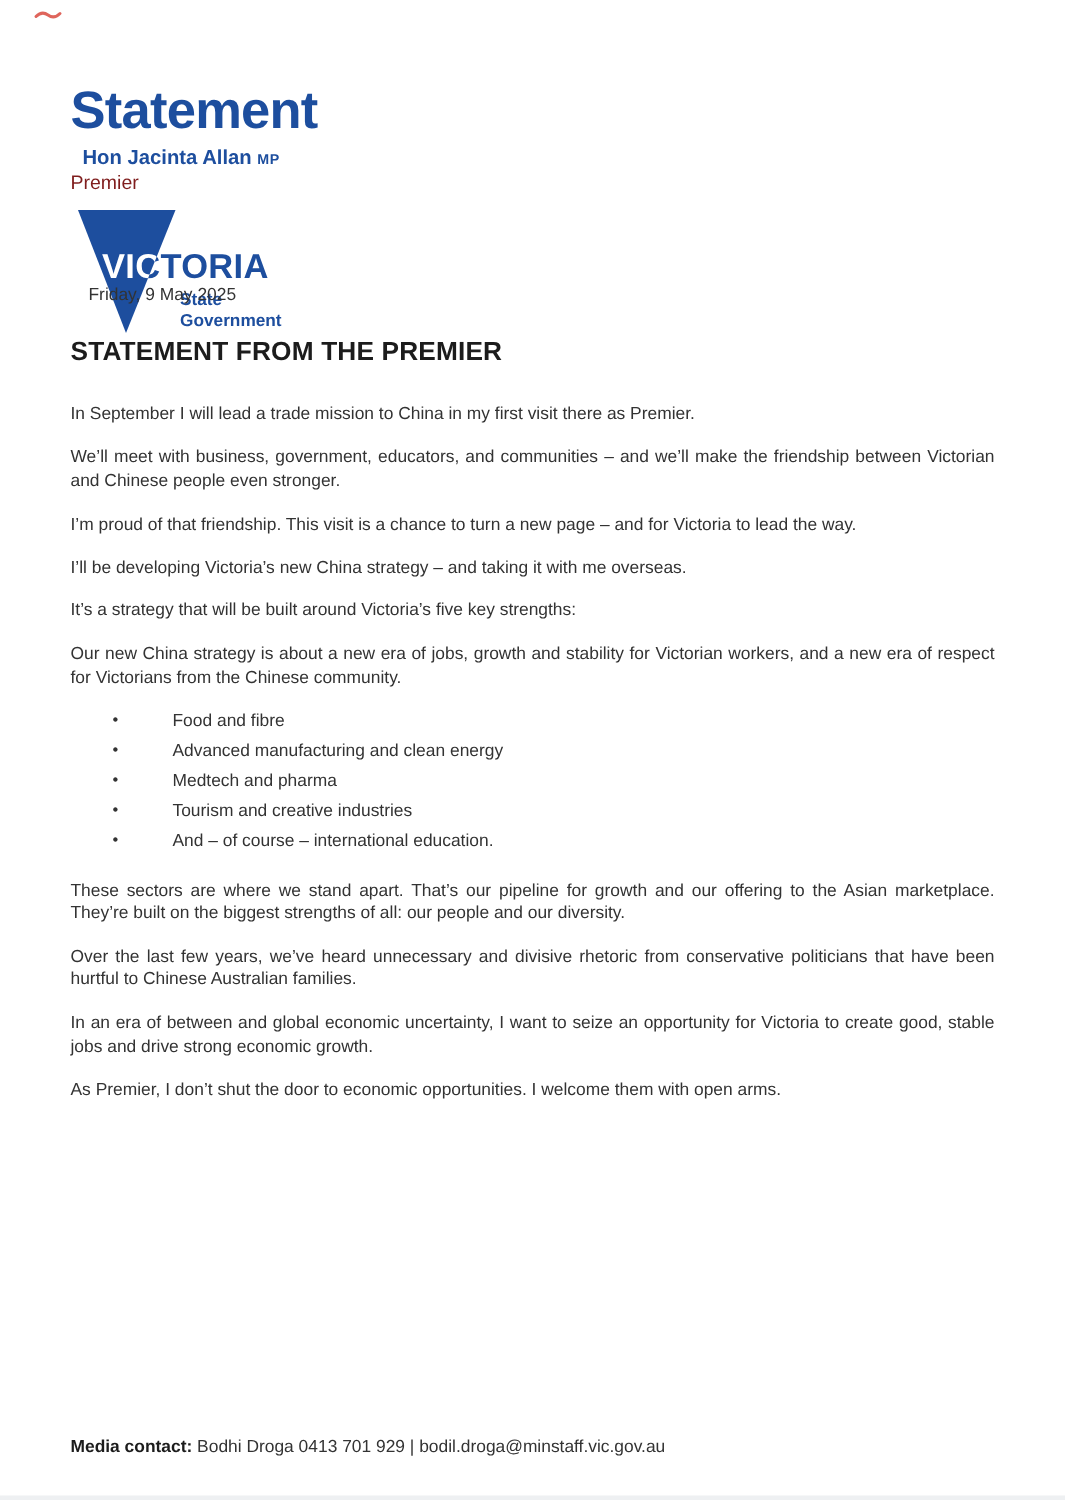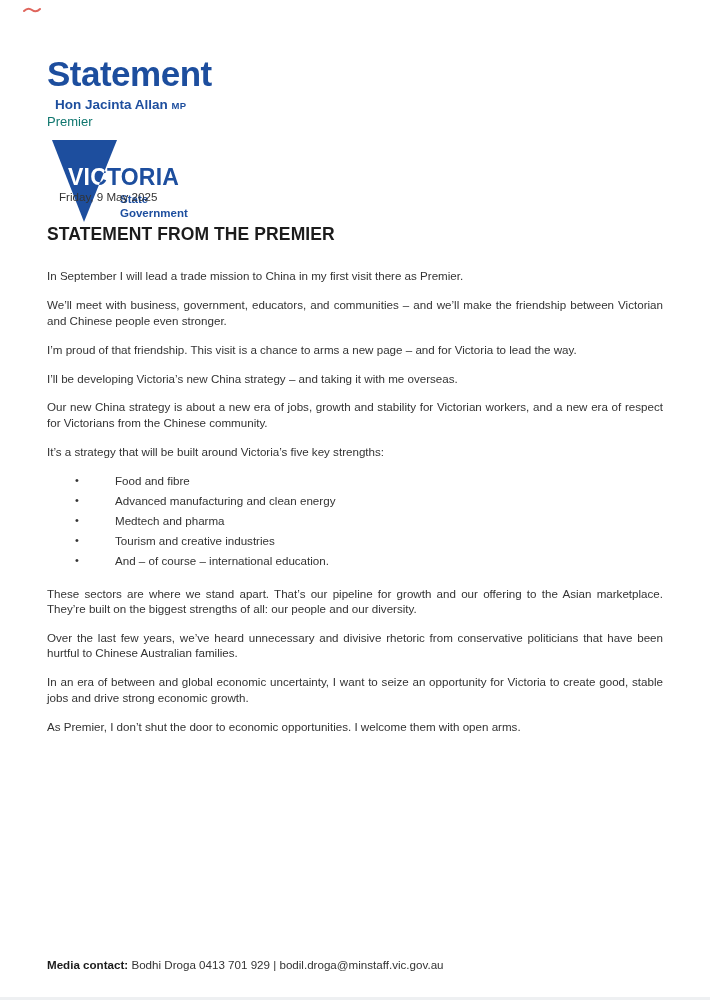--- a/index.html
+++ b/index.html
@@ -24,21 +24,21 @@
     font-size:35px;line-height:38px;font-weight:bold;
     color:#1d4e9e;letter-spacing:-0.5px;
   }
   .mast-author{
     margin-top:4px;
     font-size:13.5px;font-weight:bold;color:#1d4e9e;padding-left:8px;
   }
   .mast-author .mp{font-size:9.5px;letter-spacing:0.3px;}
   .mast-role{
     margin-top:2px;
-    font-size:13px;color:#0f766e;
+    font-size:13px;color:#7f1d1d;
   }
   .logo{width:152px;height:97px;margin-top:3px;}
   .logo svg .vic-word{
     font-family:"Liberation Sans", sans-serif;
     font-size:23px;font-weight:bold;letter-spacing:0.2px;
   }
   .logo svg .vic-sub{
     font-family:"Liberation Sans", sans-serif;
     font-size:11.5px;font-weight:bold;
   }
@@ -112,24 +112,24 @@
       </svg>
     </div>
   </header>
 
   <main class="doc">
     <p class="doc-date">Friday, 9 May 2025</p>
     <h2 class="doc-heading">STATEMENT FROM THE PREMIER</h2>
 
     <p class="para">In September I will lead a trade mission to China in my first visit there as Premier.</p>
     <p class="para">We’ll meet with business, government, educators, and communities – and we’ll make the friendship between Victorian and Chinese people even stronger.</p>
-    <p class="para">I’m proud of that friendship. This visit is a chance to arms a new page – and for Victoria to lead the way.</p>
+    <p class="para">I’m proud of that friendship. This visit is a chance to turn a new page – and for Victoria to lead the way.</p>
     <p class="para">I’ll be developing Victoria’s new China strategy – and taking it with me overseas.</p>
+    <p class="para">It’s a strategy that will be built around Victoria’s five key strengths:</p>
     <p class="para">Our new China strategy is about a new era of jobs, growth and stability for Victorian workers, and a new era of respect for Victorians from the Chinese community.</p>
-    <p class="para">It’s a strategy that will be built around Victoria’s five key strengths:</p>
 
     <ul class="bullet-list">
       <li>
           <span class="dot">•</span>
           <span class="btext">Food and fibre</span>
         </li>
       <li>
           <span class="dot">•</span>
           <span class="btext">Advanced manufacturing and clean energy</span>
         </li>

